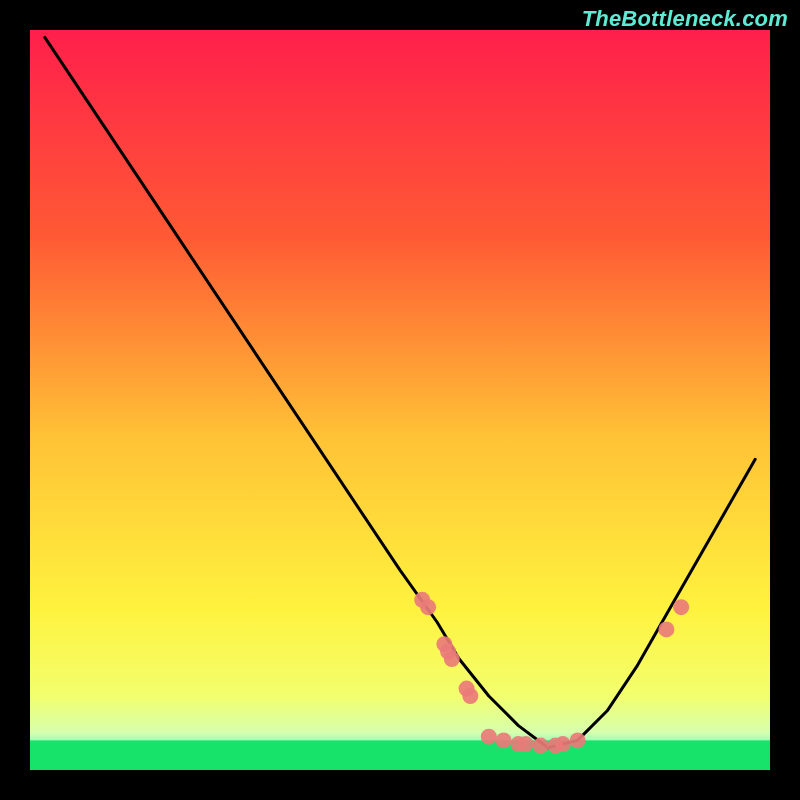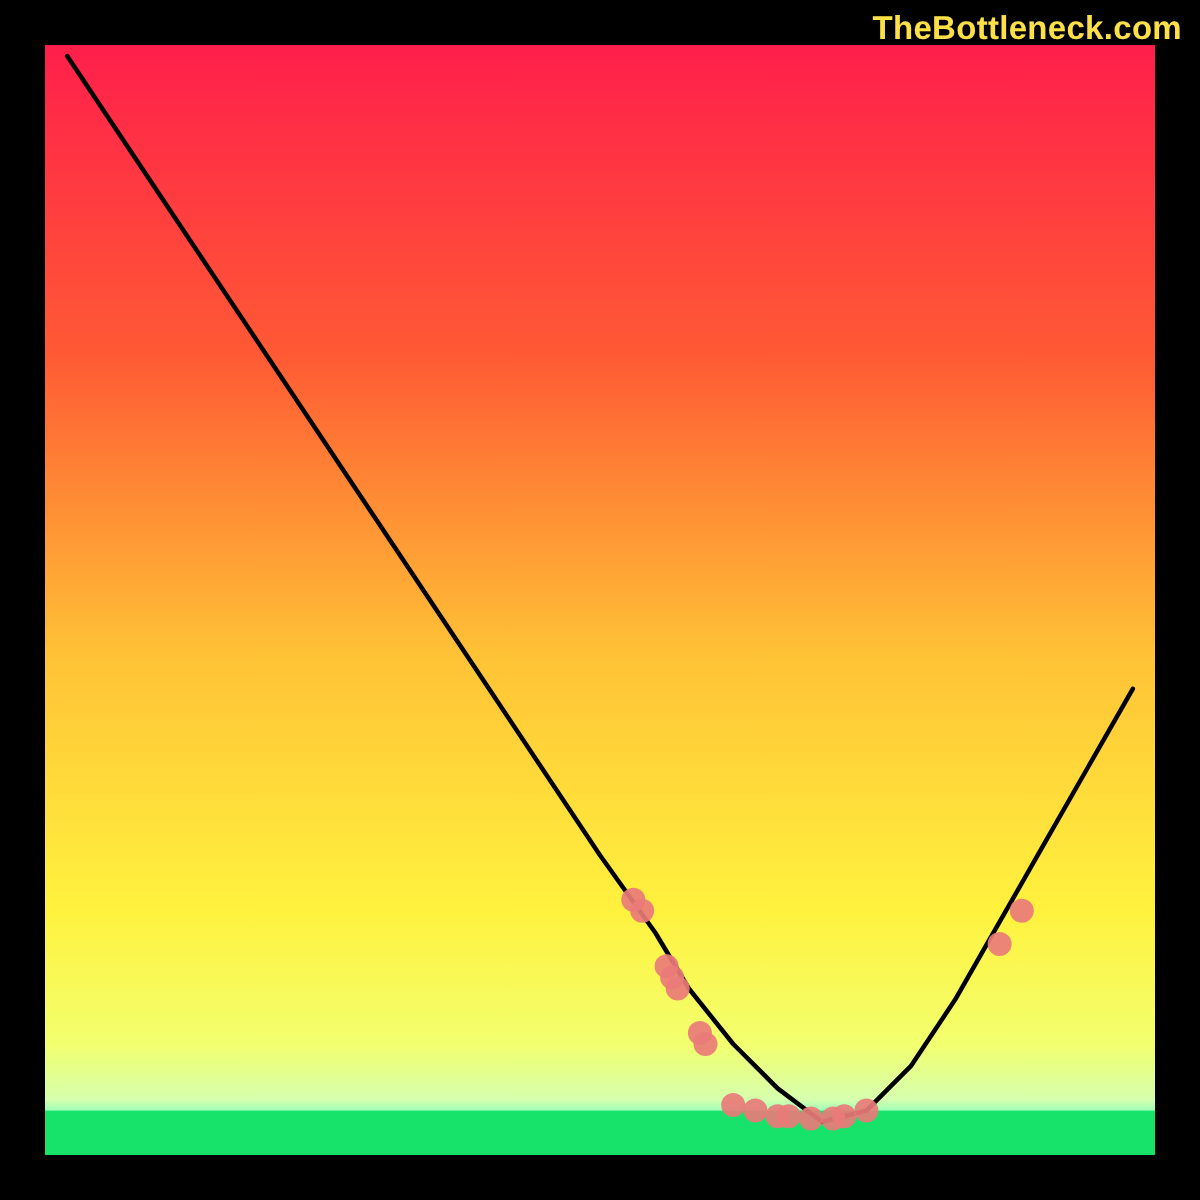--- a/index.html
+++ b/index.html
@@ -4,23 +4,24 @@
 <style>
   * { margin: 0; padding: 0; box-sizing: border-box; }
   html, body { width: 800px; height: 800px; background: #000; overflow: hidden; }
   .container { position: relative; width: 800px; height: 800px; background: #000; }
   .watermark {
     position: absolute;
     top: 6px; right: 12px;
     font-family: Arial, sans-serif;
     font-size: 22px;
     font-weight: bold;
-    color: #fde047;
+    color: #5eead4;
     letter-spacing: 0.2px;
     z-index: 3;
+    font-style: italic;
   }
   .plot {
     position: absolute;
     left: 30px; top: 30px;
     width: 740px; height: 740px;
     overflow: hidden;
   }
   svg { display: block; }
 </style>
 </head>

